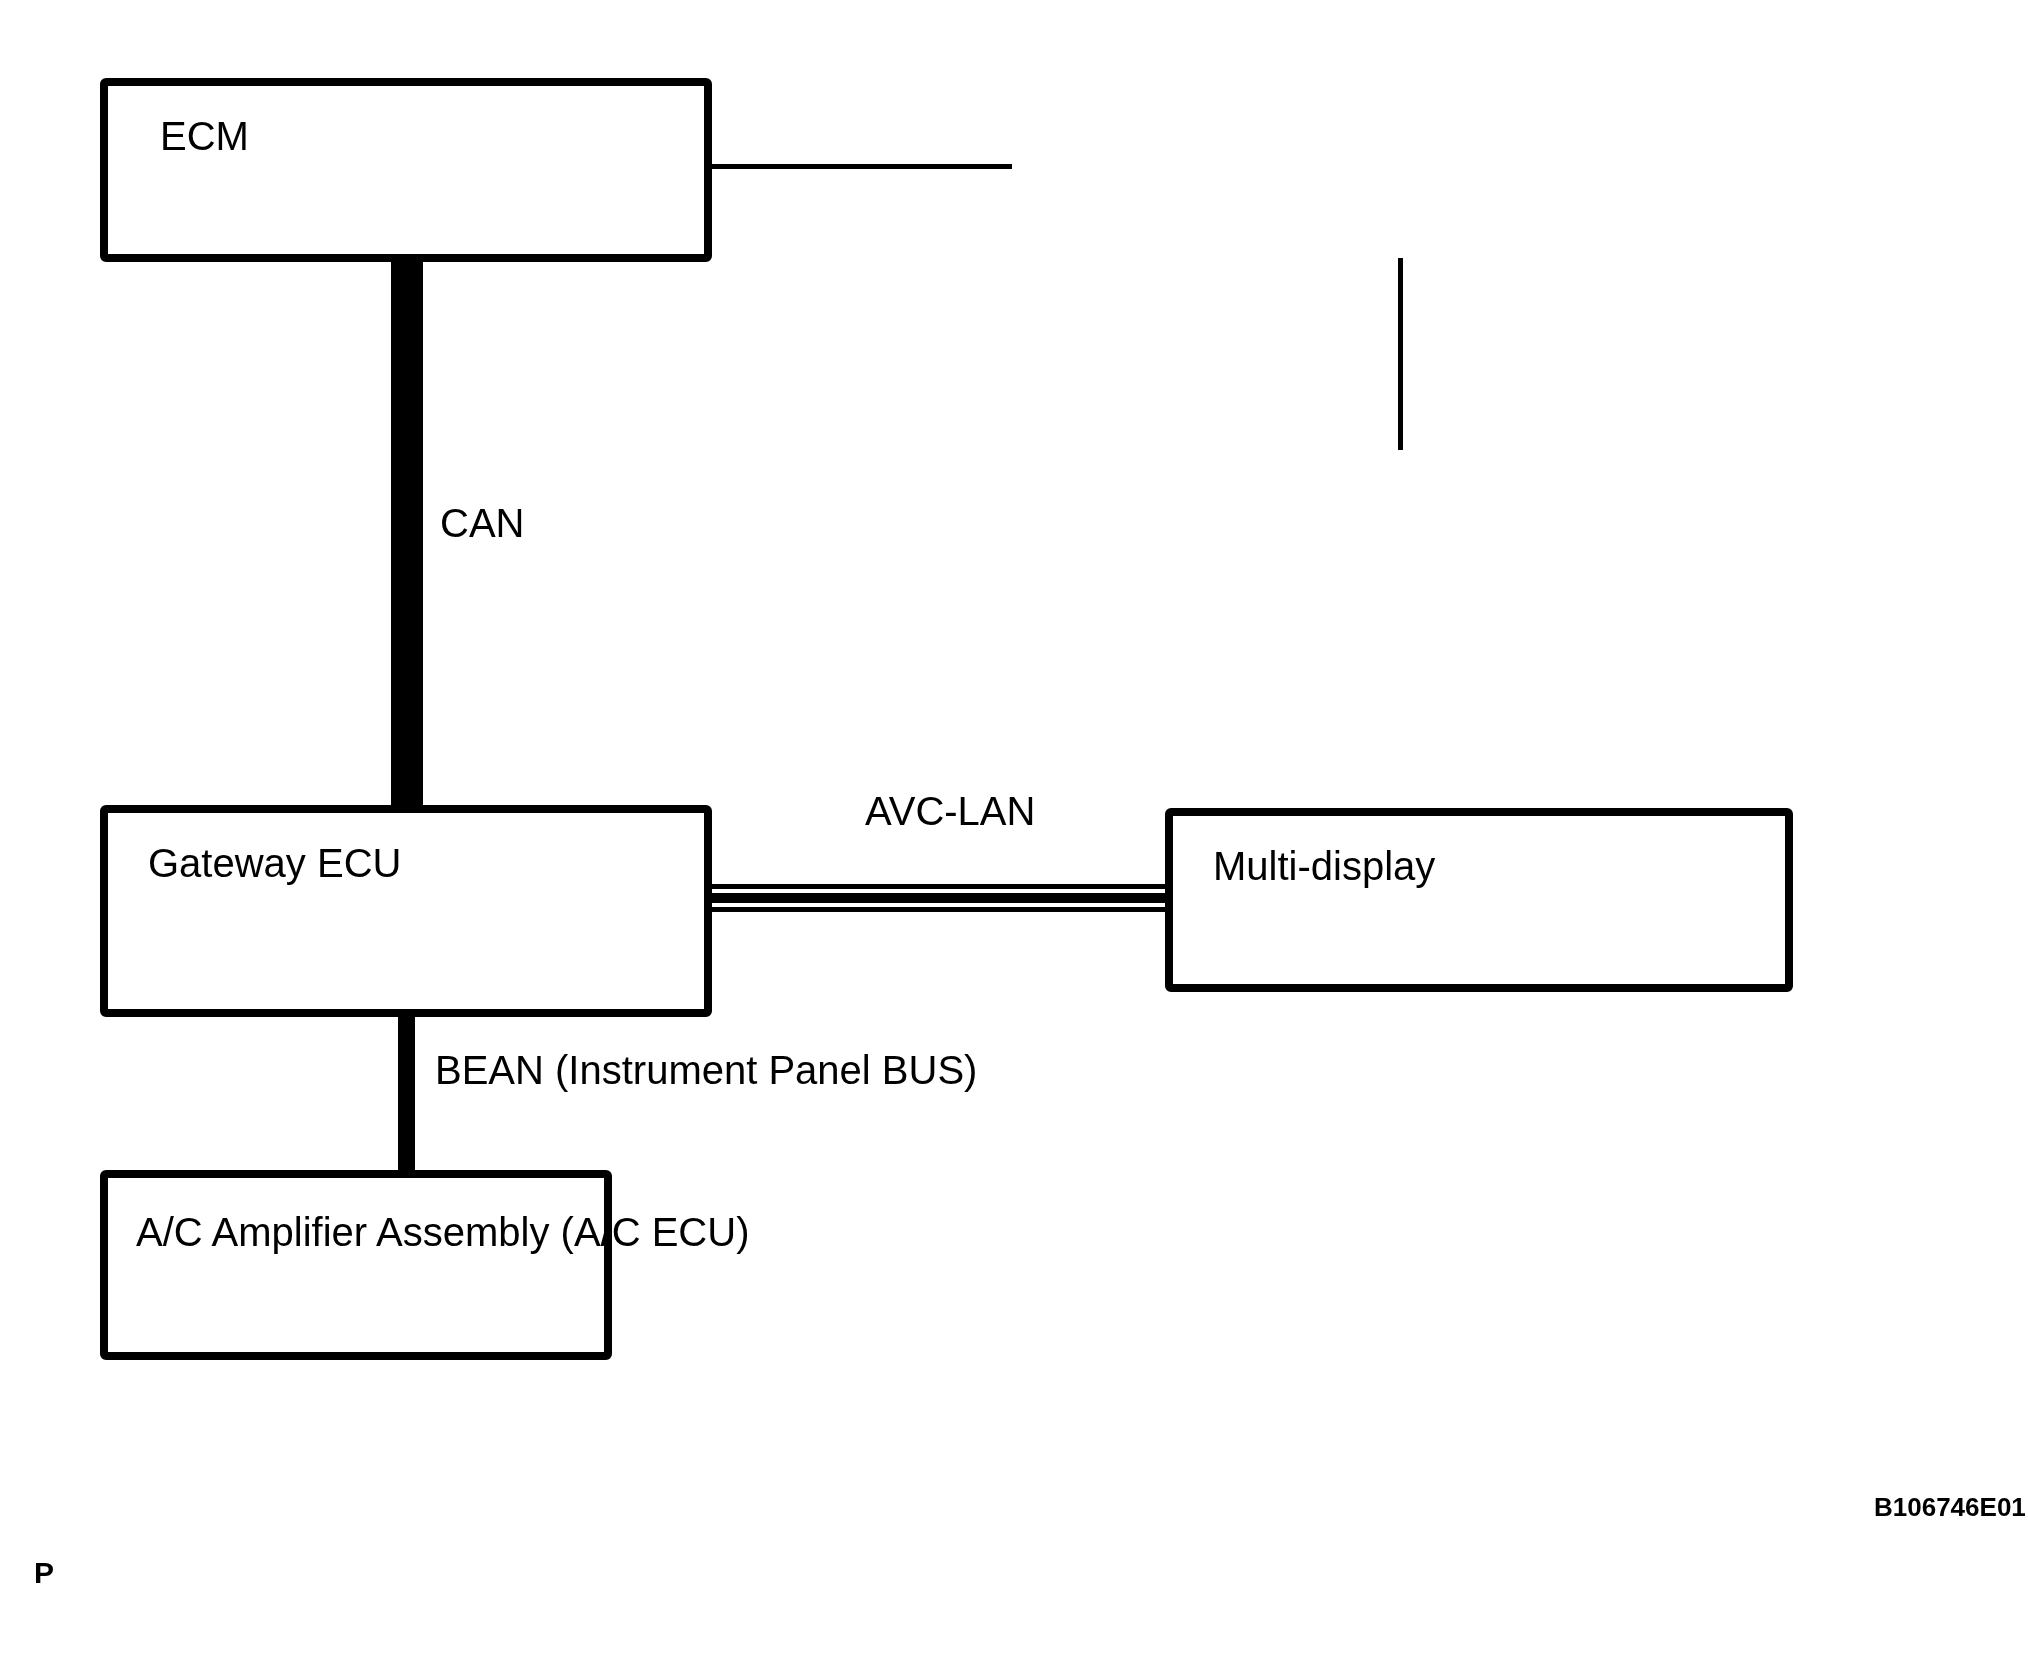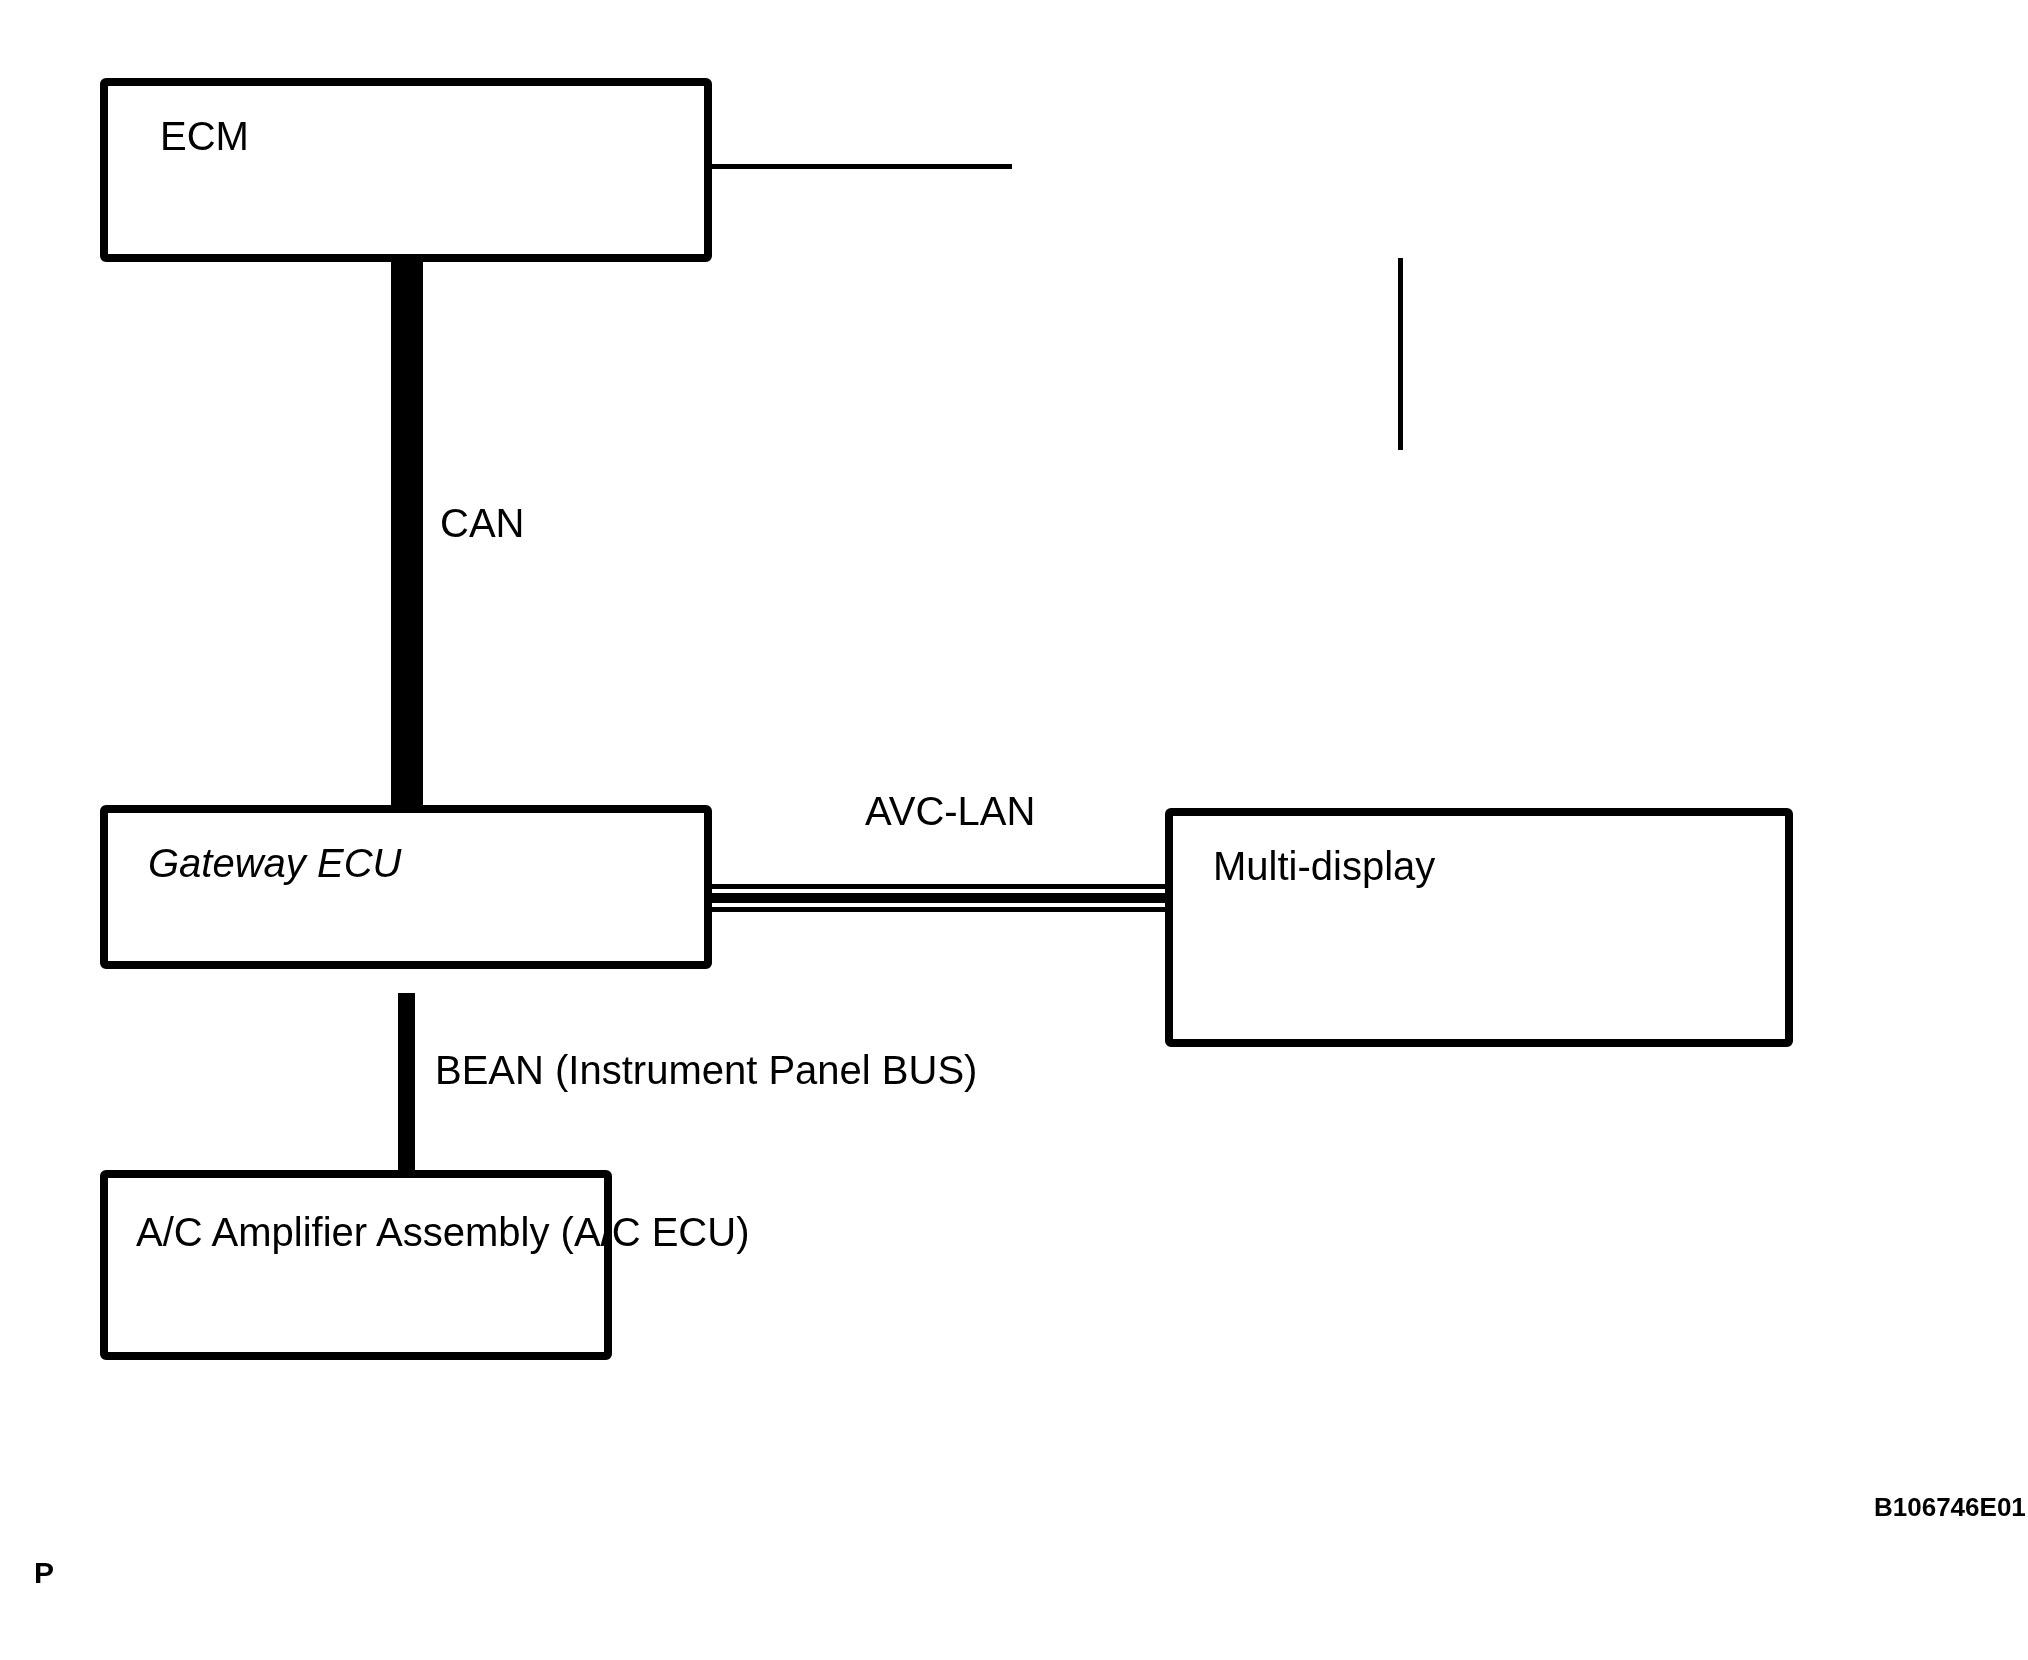--- a/index.html
+++ b/index.html
@@ -27,22 +27,22 @@
     font-size: 40px;
     line-height: 1.1;
     white-space: nowrap;
   }
   .node.rounded { border-radius: 6px; }
   .node.rect    { border-radius: 0; }
 
   #box-ecm            { left: 100px;  top: 78px;   width: 612px; height: 184px; padding-left: 52px; }
   #box-defog-relay    { left: 1012px; top: 78px;   width: 782px; height: 180px; padding: 22px 30px; }
   #box-rear-defogger  { left: 1012px; top: 450px;  width: 782px; height: 184px; padding: 26px 30px; }
-  #box-gateway-ecu    { left: 100px;  top: 805px;  width: 612px; height: 164px; font-style: italic; }
-  #box-multi-display  { left: 1165px; top: 808px;  width: 628px; height: 239px; }
+  #box-gateway-ecu    { left: 100px;  top: 805px;  width: 612px; height: 212px; }
+  #box-multi-display  { left: 1165px; top: 808px;  width: 628px; height: 184px; }
   #box-ac-amplifier   { left: 100px;  top: 1170px; width: 512px; height: 190px; padding: 32px 28px; }
 
   
   .connector {
     position: absolute;
     background: #000000;
   }
   #conn-ecm-defog   { left: 712px;  top: 164px; width: 300px; height: 5px;  }
   #conn-defog-rear  { left: 1398px; top: 258px; width: 5px;   height: 192px; }
   #conn-can         { left: 391px;  top: 262px; width: 32px;  height: 543px; }

